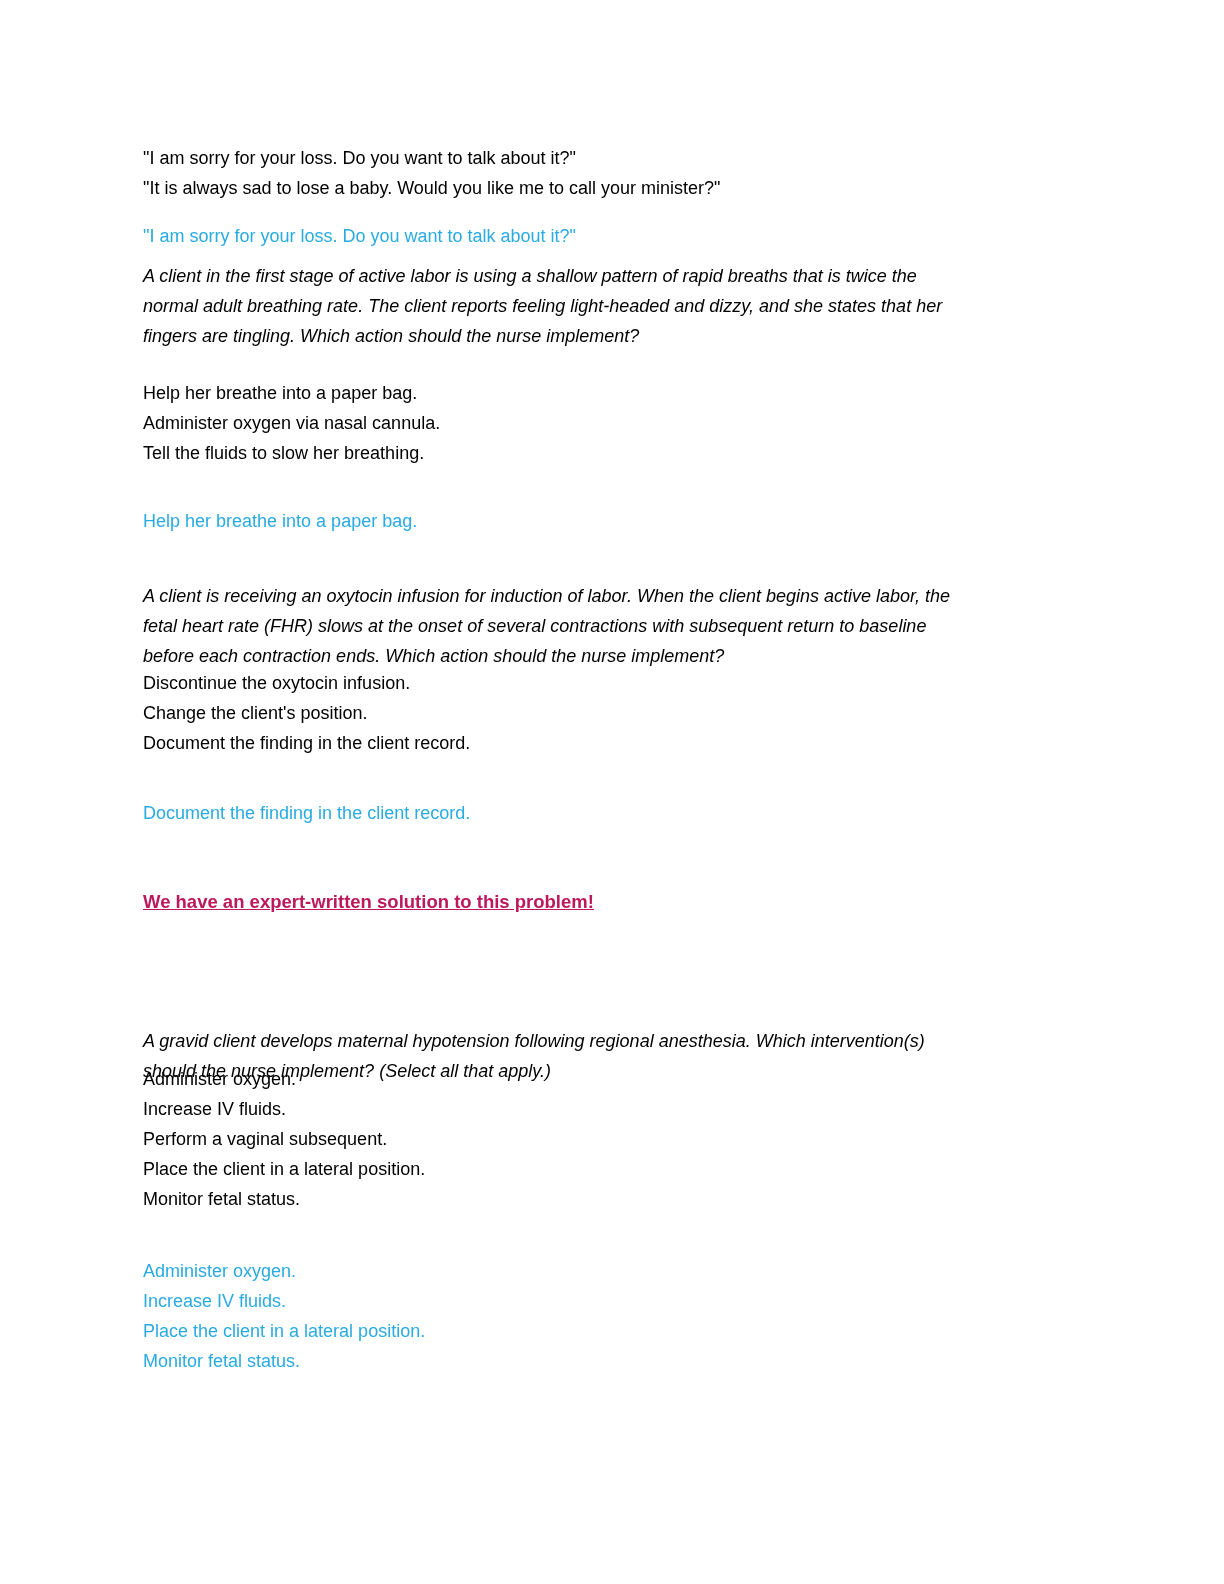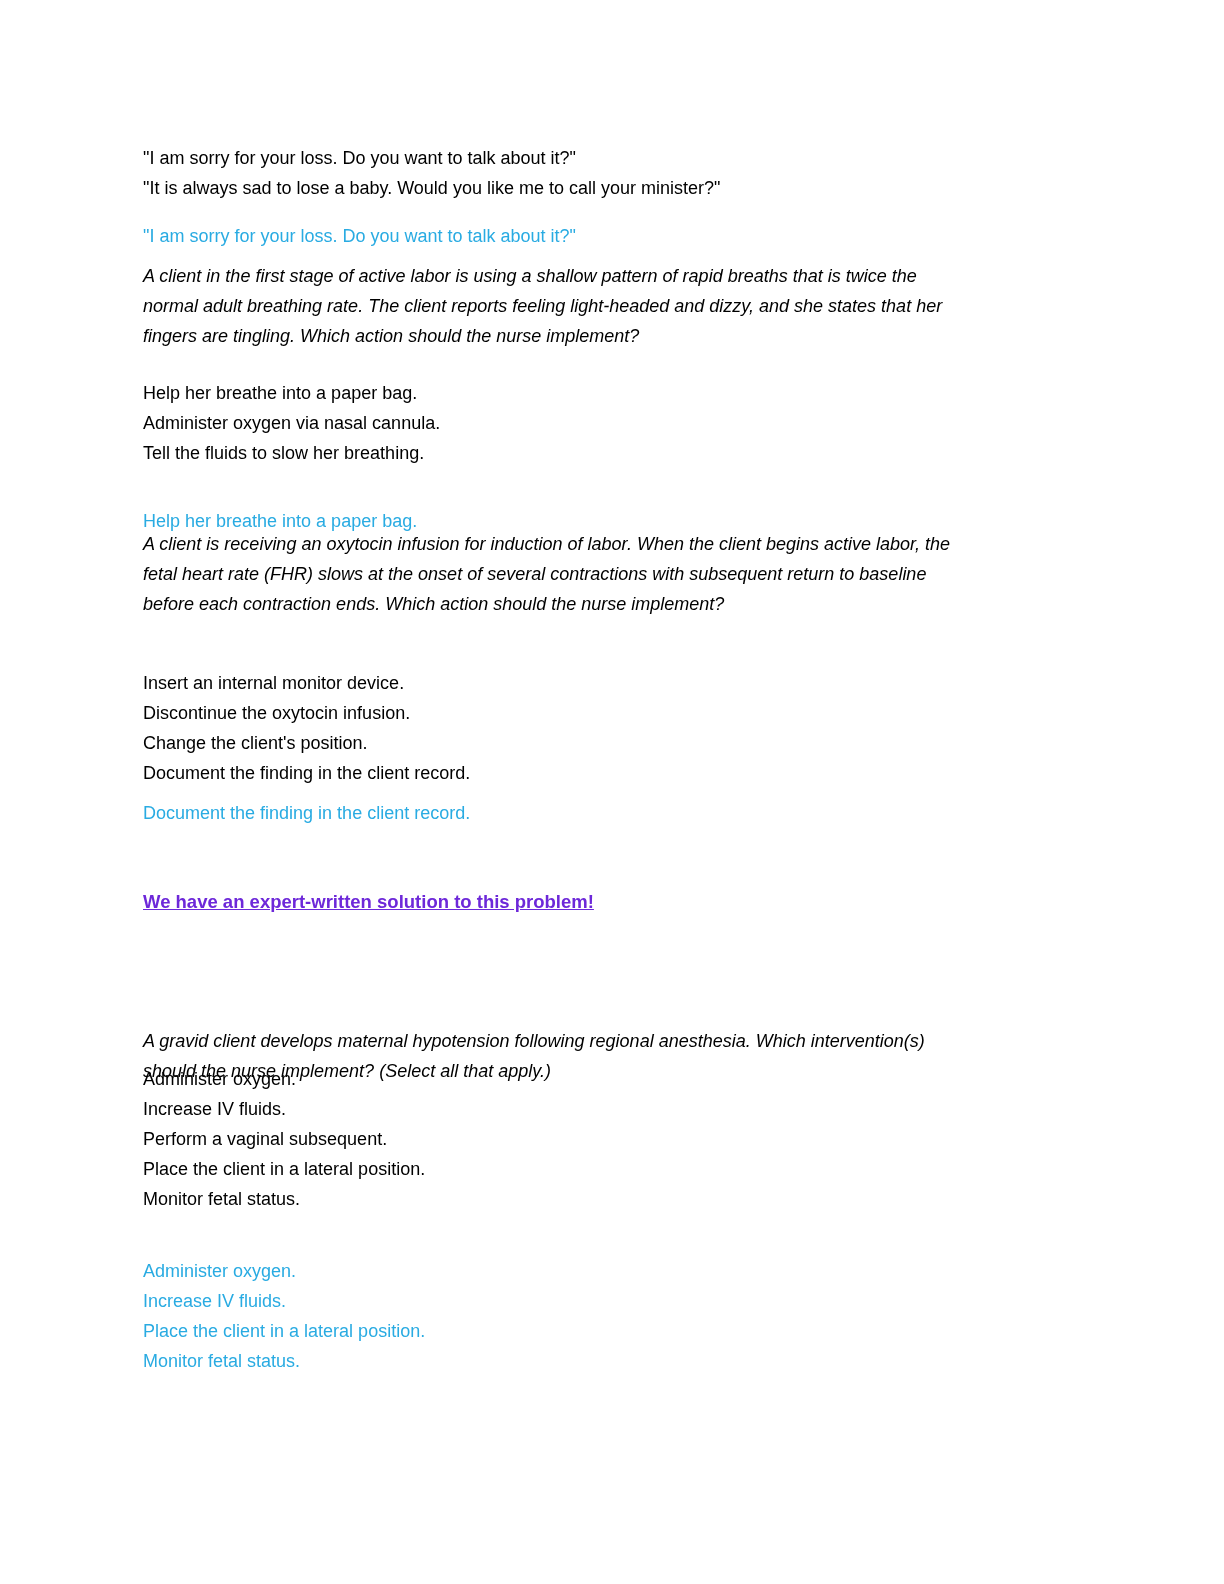--- a/index.html
+++ b/index.html
@@ -54,39 +54,38 @@
   <div class="block" style="top:378px">
     <div class="line">Help her breathe into a paper bag.</div>
     <div class="line">Administer oxygen via nasal cannula.</div>
     <div class="line">Tell the fluids to slow her breathing.</div>
   </div>
 
   <div class="block answer" style="top:506px">
     <div class="line">Help her breathe into a paper bag.</div>
   </div>
 
-  <div class="block" style="top:529px">
+  <div class="block" style="top:581px">
     <div class="para">A client is receiving an oxytocin infusion for induction of labor. When the client begins active labor, the
 fetal heart rate (FHR) slows at the onset of several contractions with subsequent return to baseline
 before each contraction ends. Which action should the nurse implement?</div>
   </div>
 
   <div class="block" style="top:668px">
-    <div class="line">Insert an internal monitor device.</div>
     <div class="line">Discontinue the oxytocin infusion.</div>
     <div class="line">Change the client's position.</div>
     <div class="line">Document the finding in the client record.</div>
   </div>
 
   <div class="block answer" style="top:798px">
     <div class="line">Document the finding in the client record.</div>
   </div>
 
   <div class="block" style="top:887px">
-    <a class="solution-link" style="color:#6d28d9">We have an expert-written solution to this problem!</a>
+    <a class="solution-link" style="color:#be185d">We have an expert-written solution to this problem!</a>
   </div>
 
   <div class="block" style="top:1026px">
     <div class="para">A gravid client develops maternal hypotension following regional anesthesia. Which intervention(s)
 should the nurse implement? (Select all that apply.)</div>
   </div>
 
   <div class="block" style="top:1064px">
     <div class="line">Administer oxygen.</div>
     <div class="line">Increase IV fluids.</div>

